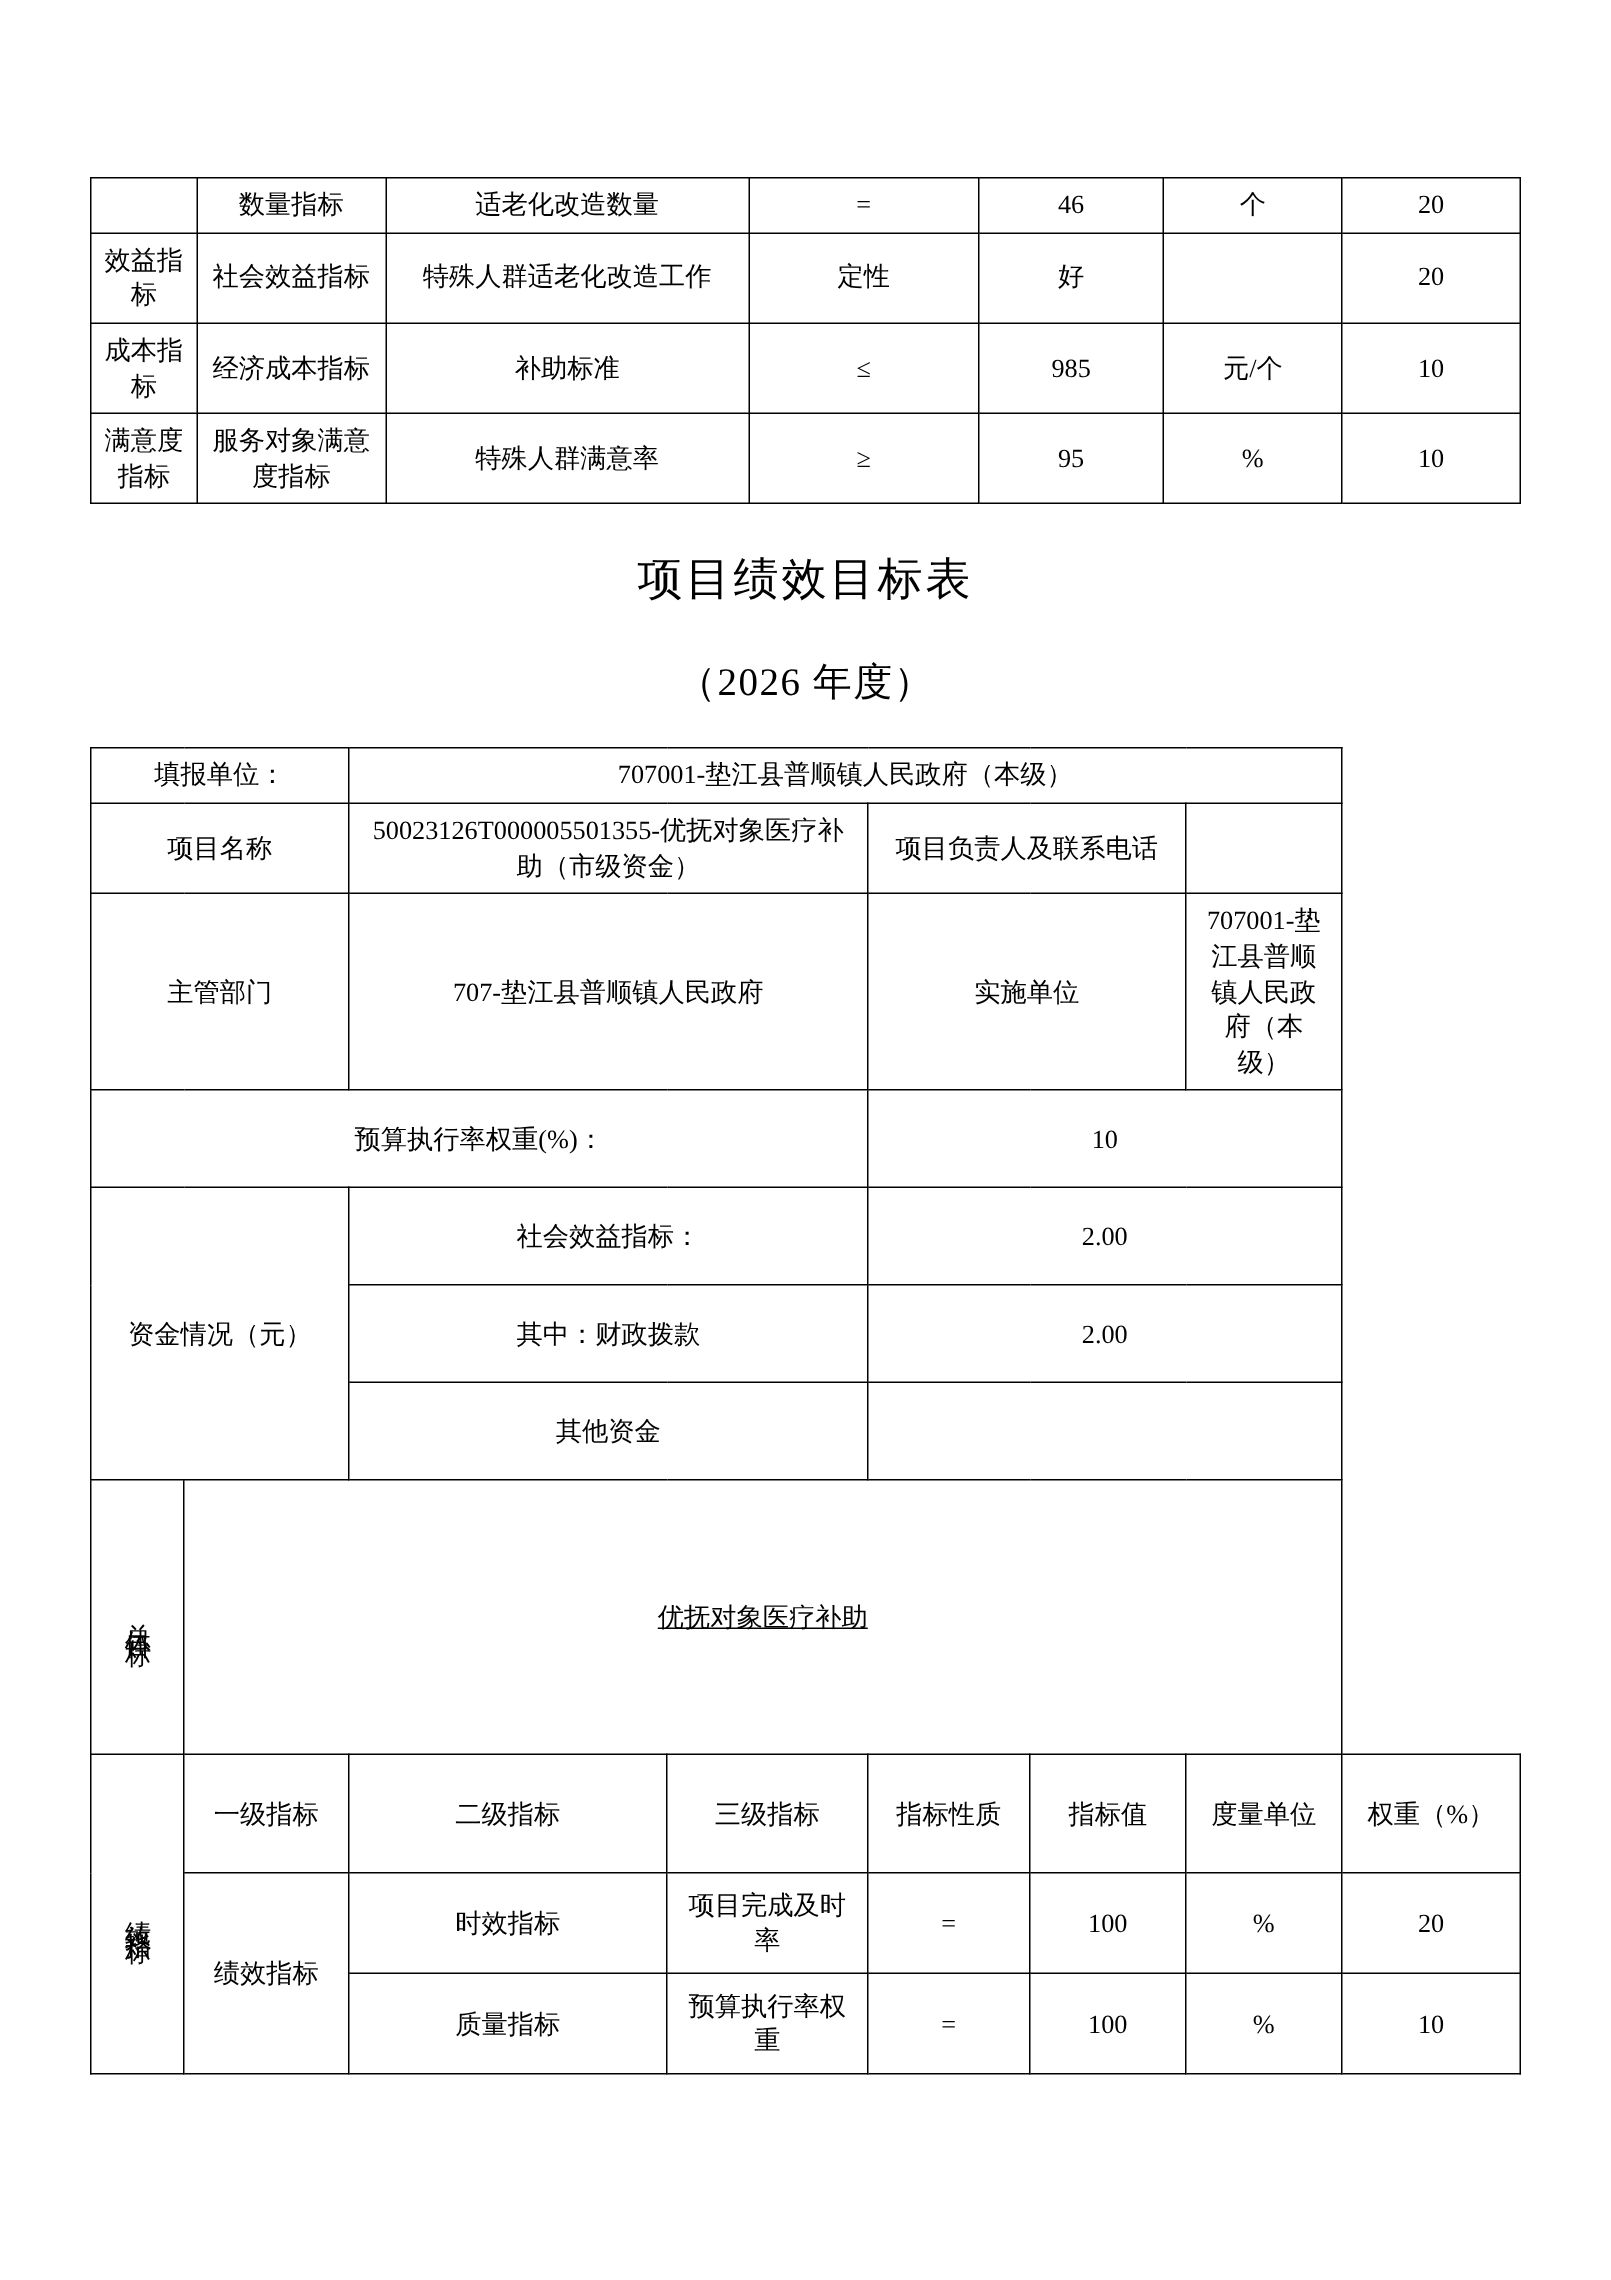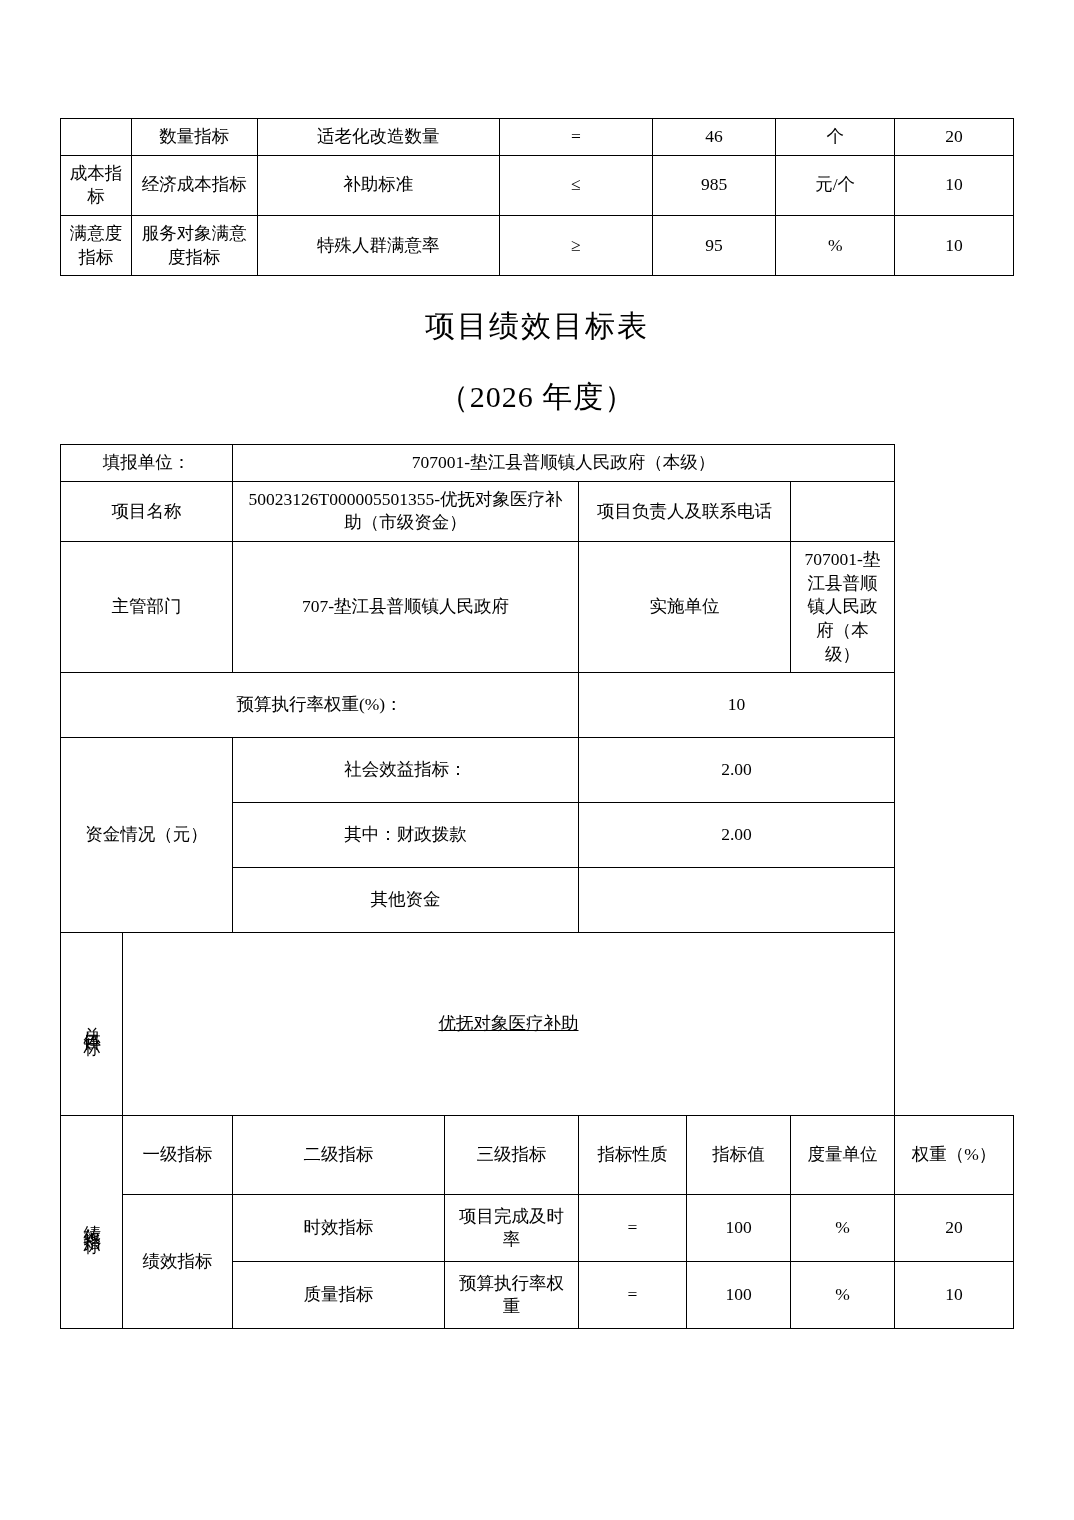--- a/index.html
+++ b/index.html
@@ -41,21 +41,21 @@
     text-align: center;
     margin: 30px 0 0 0;
   }
   .doc-title {
     font-size: 30px;
     letter-spacing: 2px;
     margin-top: 26px;
     margin-bottom: 0;
   }
   .doc-subtitle {
-    font-size: 30px;
+    font-size: 26px;
     letter-spacing: 1px;
     margin-top: 30px;
     margin-bottom: 26px;
   }
   
   .vert {
     writing-mode: vertical-rl;
     text-orientation: upright;
     letter-spacing: 4px;
     display: inline-block;
@@ -92,20 +92,29 @@
       <col style="width:104px">
     </colgroup>
     <tbody>
       <tr>
         <td></td>
         <td>数量指标</td>
         <td class="left">适老化改造数量</td>
         <td>=</td>
         <td>46</td>
         <td>个</td>
+        <td>20</td>
+      </tr>
+      <tr>
+        <td>效益指标</td>
+        <td>社会效益指标</td>
+        <td class="left">特殊人群适老化改造工作</td>
+        <td>定性</td>
+        <td>好</td>
+        <td></td>
         <td>20</td>
       </tr>
       <tr>
         <td>成本指标</td>
         <td>经济成本指标</td>
         <td class="left">补助标准</td>
         <td>≤</td>
         <td>985</td>
         <td>元/个</td>
         <td>10</td>

